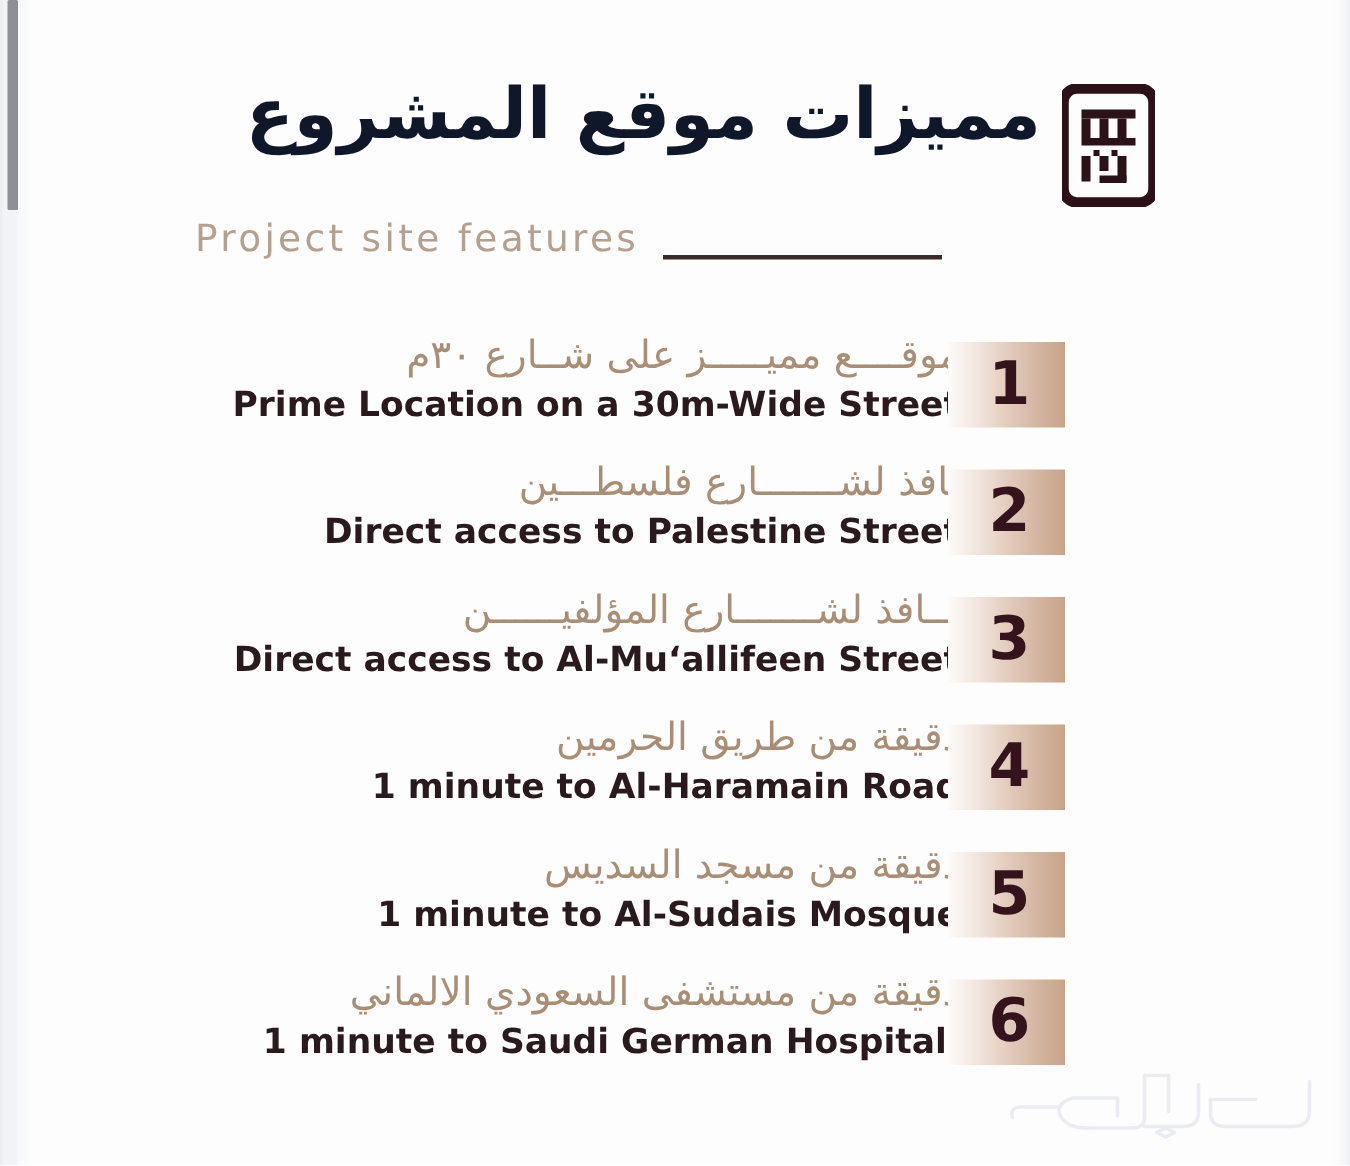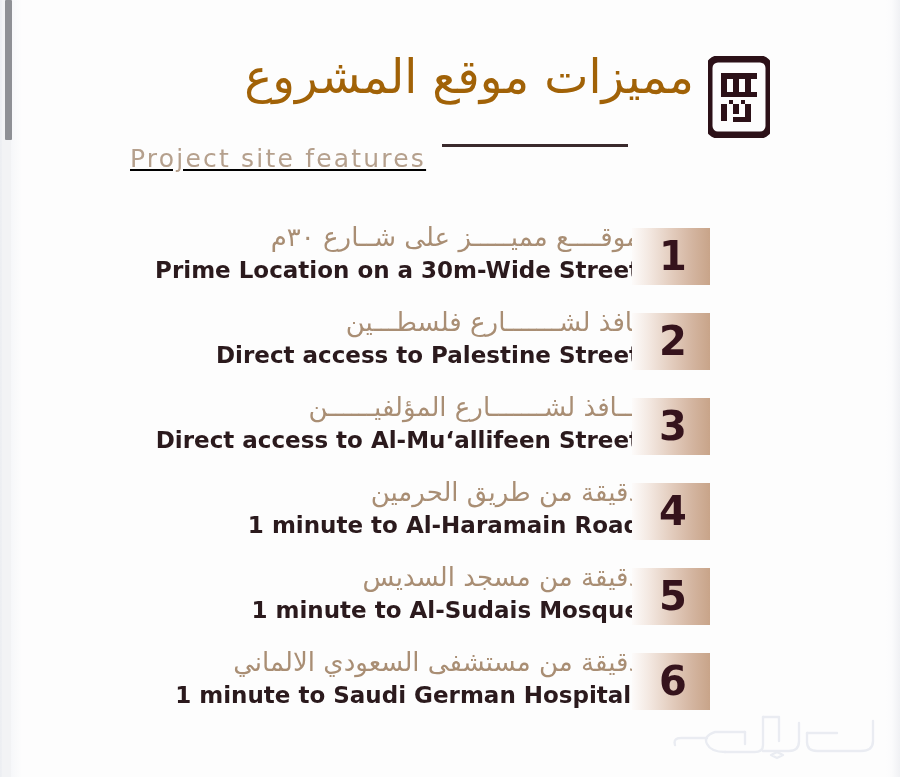--- a/index.html
+++ b/index.html
@@ -79,37 +79,36 @@
   }
   .logo-mark {
     flex: 0 0 auto;
     width: 62px;
     height: 82px;
     margin-top: 4px;
   }
   .main-title {
     font-family: "DejaVu Sans", "Liberation Sans", sans-serif;
     font-size: 47px;
-    font-weight: 400;
-    color: #a16207;
+    font-weight: 700;
+    color: #0f172a;
     letter-spacing: 0px;
     line-height: 1.08;
     white-space: nowrap;
     margin: 0;
     padding: 0;
     direction: rtl;
   }
   .subtitle-row {
     display: flex;
     flex-direction: row-reverse;
-    align-items: flex-start;
+    align-items: flex-end;
     margin-top: 6px;
     padding-right: 76px;
     gap: 16px;
-    text-decoration: underline;
   }
   .subtitle {
     direction: ltr;
     font-family: "DejaVu Sans", "Liberation Sans", sans-serif;
     font-size: 25px;
     font-weight: 400;
     color: #b5a08d;
     letter-spacing: 2.2px;
     white-space: nowrap;
   }

